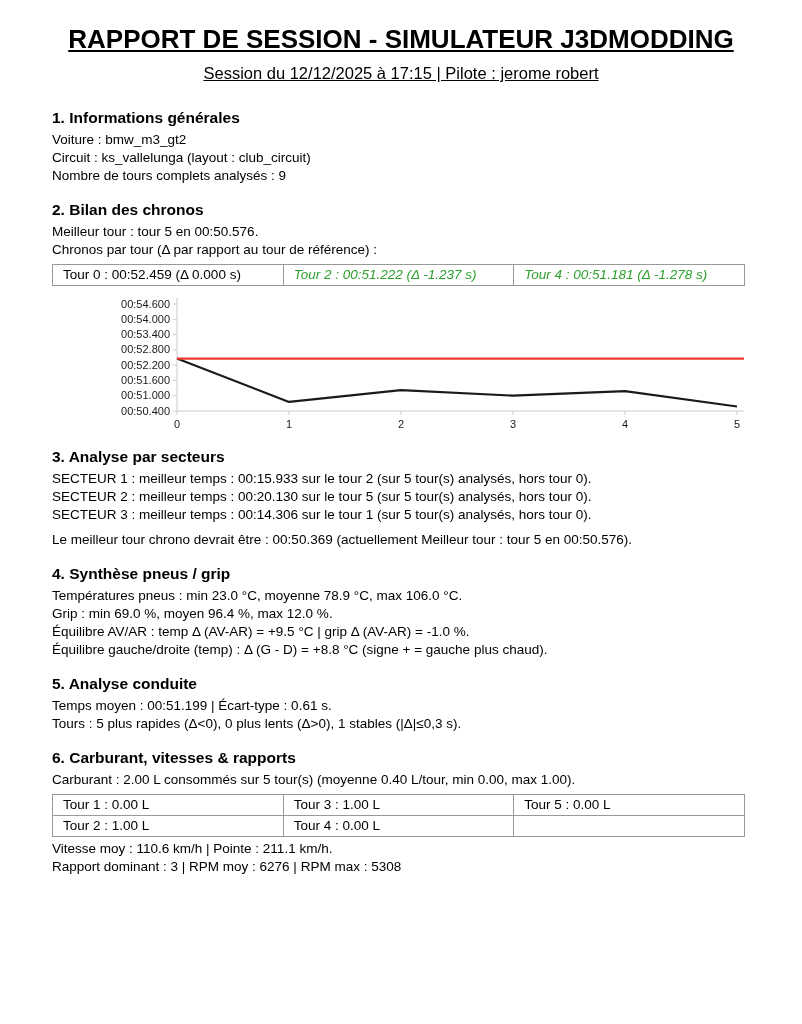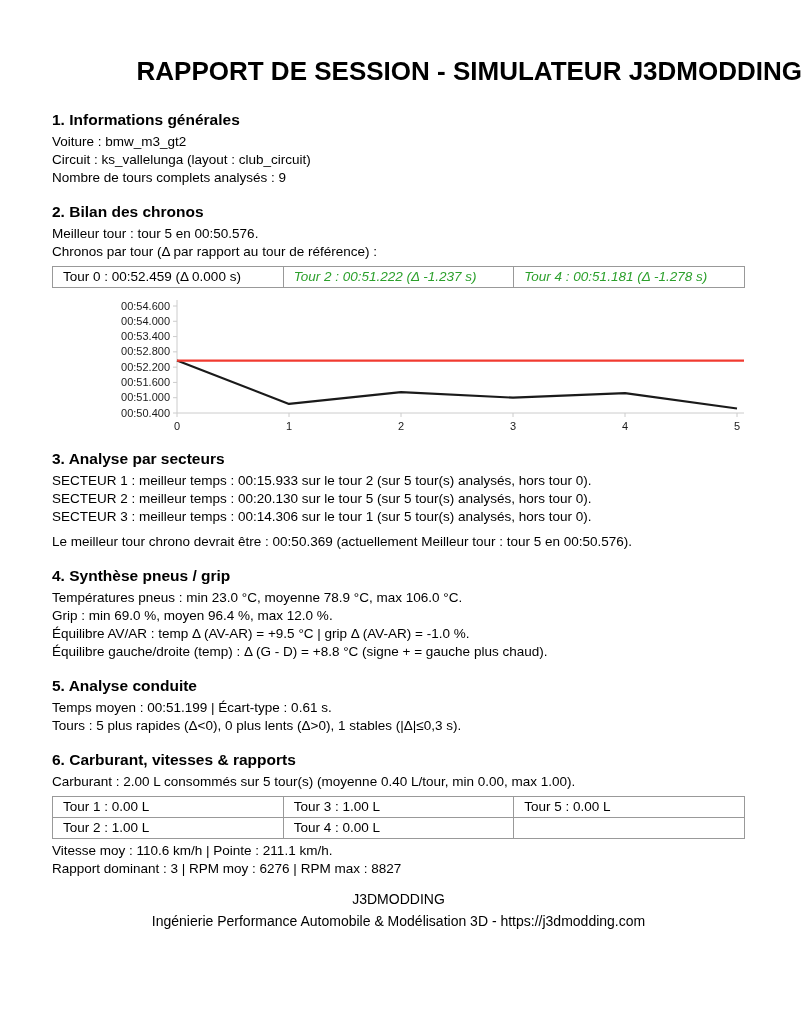--- a/index.html
+++ b/index.html
@@ -5,21 +5,21 @@
   html, body { margin:0; padding:0; background:#ffffff; }
   .page {
     position: relative;
     width: 802px;
     height: 1024px;
     background: #ffffff;
     overflow: hidden;
     font-family: "Liberation Sans", sans-serif;
     color: #000000;
   }
-  .header { text-align: right; padding-top: 56px; }
+  .header { text-align: center; padding-top: 24px; text-decoration: underline; }
   .title {
     font-size: 26px;
     font-weight: bold;
     line-height: 30px;
     margin: 0;
   }
   .subtitle {
     font-size: 16.5px;
     line-height: 22px;
     margin: 8px 0 0 0;
@@ -59,20 +59,21 @@
   .footer-brand { font-size: 14px; line-height: 19px; margin: 0; }
   .footer-tagline { font-size: 14px; line-height: 19px; margin: 3px 0 0 0; }
 </style>
 </head>
 <body>
 
 <div class="page">
 
   <div class="header">
     <div class="title">RAPPORT DE SESSION - SIMULATEUR J3DMODDING</div>
+    <div class="subtitle">Session du 12/12/2025 à 17:15 | Pilote : jerome robert</div>
   </div>
 
   <div class="content">
 
     <div class="sec-heading">1. Informations générales</div>
     <p class="line">Voiture : bmw_m3_gt2</p>
     <p class="line">Circuit : ks_vallelunga (layout : club_circuit)</p>
     <p class="line">Nombre de tours complets analysés : 9</p>
 
     <div class="sec-heading">2. Bilan des chronos</div>
@@ -154,21 +155,17 @@
         </tr>
         <tr>
           <td>Tour 2 : 1.00 L</td>
           <td>Tour 4 : 0.00 L</td>
           <td></td>
         </tr>
       </tbody>
     </table>
 
     <p class="line" style="margin-top:3px">Vitesse moy : 110.6 km/h | Pointe : 211.1 km/h.</p>
-    <p class="line">Rapport dominant : 3 | RPM moy : 6276 | RPM max : 8827</p>
+    <p class="line">Rapport dominant : 3 | RPM moy : 6276 | RPM max : 5308</p>
 
-    <div class="footer">
-      <p class="footer-brand">J3DMODDING</p>
-      <p class="footer-tagline">Ingénierie Performance Automobile &amp; Modélisation 3D - https://j3dmodding.com</p>
-    </div>
 
   </div>
 </div>
 
 </body></html>

